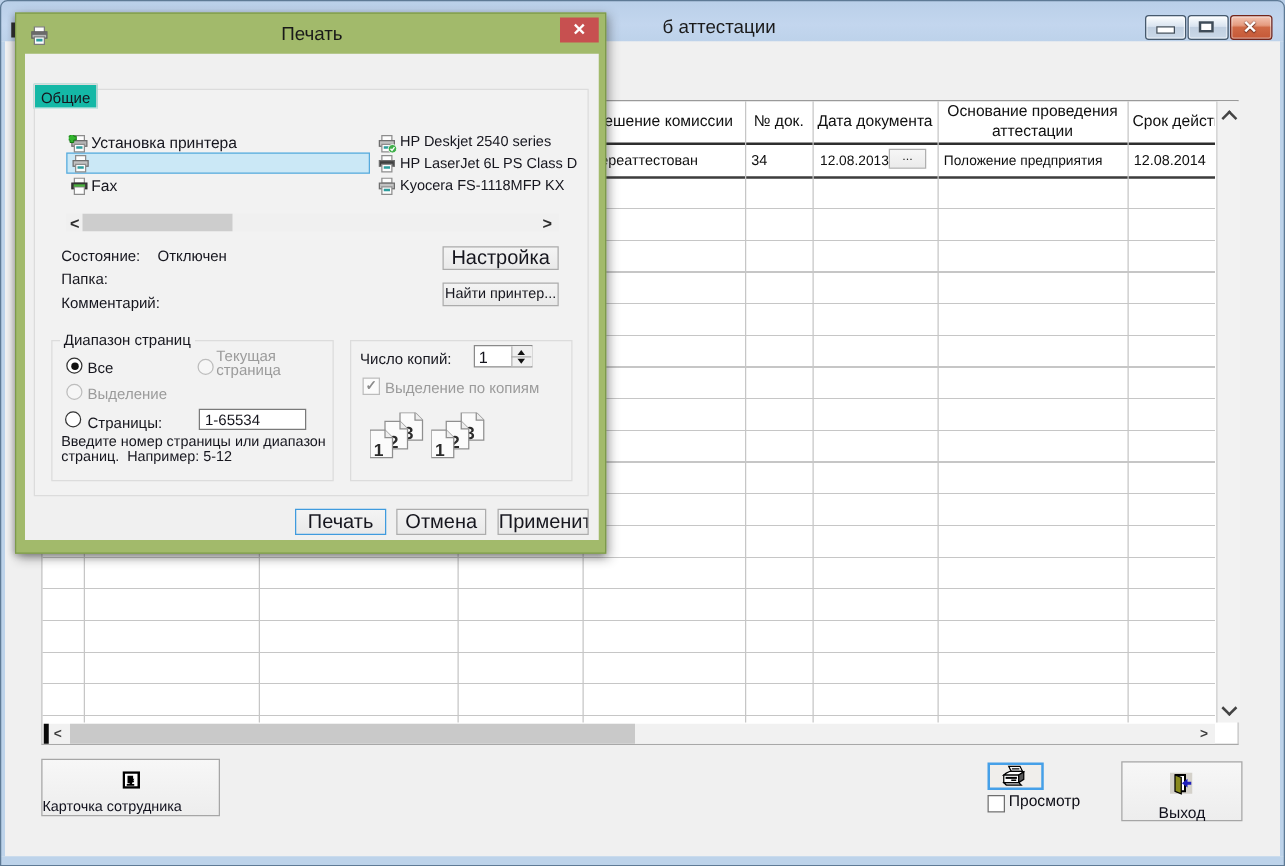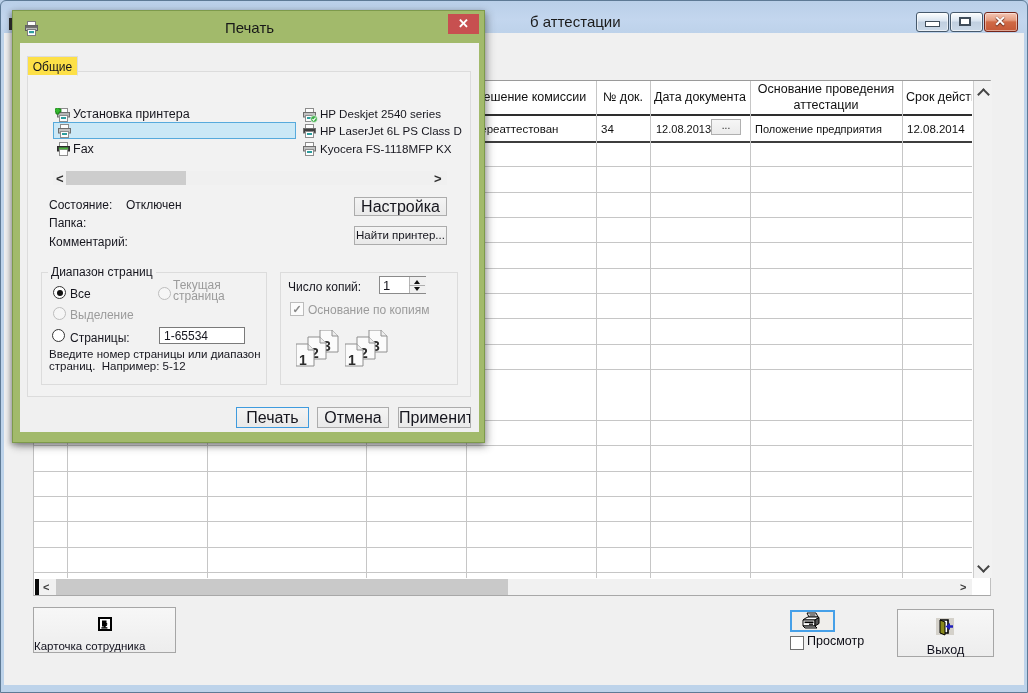--- a/index.html
+++ b/index.html
@@ -47,21 +47,21 @@
   #lblPrev{left:807px;top:634px;font-size:12.5px;color:#0c0c14;}
   #btnExit{left:897px;top:609px;width:95px;height:46px;}
   #btnExit .lbl{position:absolute;left:0;top:33px;width:95px;text-align:center;font-size:12.5px;color:#10101c;}
   
   #dlg{z-index:10;left:12px;top:10px;width:473px;height:433px;background:#a2ba6b;border:1px solid #7d9a4b;box-sizing:border-box;box-shadow:2px 3px 8px rgba(40,40,40,.45), -2px 2px 5px rgba(40,40,40,.3);}
   #dlgTitle{left:0;top:0;width:473px;height:32px;font-size:15px;color:#191919;text-align:center;line-height:33px;}
   #dlgClose{left:435px;top:3px;width:31px;height:20px;background:#c75050;color:#fff;text-align:center;line-height:20px;font-size:13px;font-weight:bold;}
   #dlgBody{left:7px;top:32px;width:459px;height:389px;background:#f0f0f0;}
   
   .tabpage{left:7px;top:28px;width:444px;height:326px;border:1px solid #dcdcdc;background:#f2f2f2;box-sizing:border-box;}
-  #tab{z-index:2;left:7px;top:13px;width:51px;height:20px;background:#fde047;border:1px solid #dcdcdc;border-bottom:1px solid #f2f2f2;font-size:12px;color:#16161e;text-align:center;line-height:20px;box-sizing:border-box;}
+  #tab{z-index:2;left:7px;top:24px;width:51px;height:20px;background:#14b8a6;border:1px solid #dcdcdc;border-bottom:1px solid #f2f2f2;font-size:12px;color:#16161e;text-align:center;line-height:20px;box-sizing:border-box;}
   fieldset{position:absolute;border:1px solid #dcdcdc;margin:0;padding:0;}
   fieldset legend{font-size:12px;color:#16161e;margin-left:6px;padding:0 3px;}
   .t12{position:absolute;font-size:12px;color:#16161e;}
   .gray{color:#9b9b9b;}
   .btn{position:absolute;border:1px solid #acacac;background:linear-gradient(#f4f4f4,#e9e9e9);font-size:16px;color:#16161e;text-align:center;box-sizing:border-box;white-space:nowrap;overflow:hidden;}
   .radio{position:absolute;width:11px;height:11px;border-radius:50%;background:#fff;border:1px solid #333;box-sizing:content-box;}
   .radio.dis{border-color:#bdbdbd;background:#f6f6f6;}
   .radio.sel::after{content:"";position:absolute;left:2.5px;top:2.5px;width:6px;height:6px;border-radius:50%;background:#111;}
 </style>
 </head>
@@ -237,21 +237,21 @@
       <fieldset style="left:260px;top:229px;width:176px;height:111px;"></fieldset>
       <div class="t12" style="left:268px;top:237px;">Число копий:</div>
       <div class="abs" style="left:359px;top:233px;width:47px;height:18px;background:#fff;border:1px solid #8a8a8a;box-sizing:border-box;">
         <div class="abs" style="left:29px;top:0px;width:16px;height:16px;background:#f0f0f0;border-left:1px solid #b5b5b5;"></div>
         <div class="abs" style="left:33.5px;top:2.5px;width:0;height:0;border-left:3.5px solid transparent;border-right:3.5px solid transparent;border-bottom:4.5px solid #111;"></div>
         <div class="abs" style="left:33.5px;top:9.5px;width:0;height:0;border-left:3.5px solid transparent;border-right:3.5px solid transparent;border-top:4.5px solid #111;"></div>
         <div class="abs" style="left:29px;top:7.5px;width:16px;height:1px;background:#adadad;"></div>
       </div>
       <div class="t12" style="left:363px;top:235px;font-size:13px;">1</div>
       <div class="abs" style="left:270px;top:259px;width:12px;height:12px;background:#fbfbfb;border:1px solid #bcbcbc;color:#8a8a8a;font-size:11px;line-height:12px;text-align:center;font-weight:bold;">✓</div>
-      <div class="t12 gray" style="left:288px;top:260px;">Основание по копиям</div>
+      <div class="t12 gray" style="left:288px;top:260px;">Выделение по копиям</div>
       <svg class="abs" style="left:276px;top:287px;" width="44" height="38" viewBox="0 0 44 38">
           <g transform="translate(24,0)">
           <polygon points="0,0 12,0 18,6 18,22 0,22" fill="#fbfbfb" stroke="#8f8f8f"></polygon>
           <polyline points="12,0 12,6 18,6" fill="#eee" stroke="#8f8f8f"></polyline>
           <text x="3" y="21" font-family="Liberation Sans,sans-serif" font-size="14" font-weight="bold" fill="#2b2b2b">3</text>
           </g>
           <g transform="translate(12,7)">
           <polygon points="0,0 12,0 18,6 18,22 0,22" fill="#fbfbfb" stroke="#8f8f8f"></polygon>
           <polyline points="12,0 12,6 18,6" fill="#eee" stroke="#8f8f8f"></polyline>
           <text x="3" y="21" font-family="Liberation Sans,sans-serif" font-size="14" font-weight="bold" fill="#2b2b2b">2</text>

